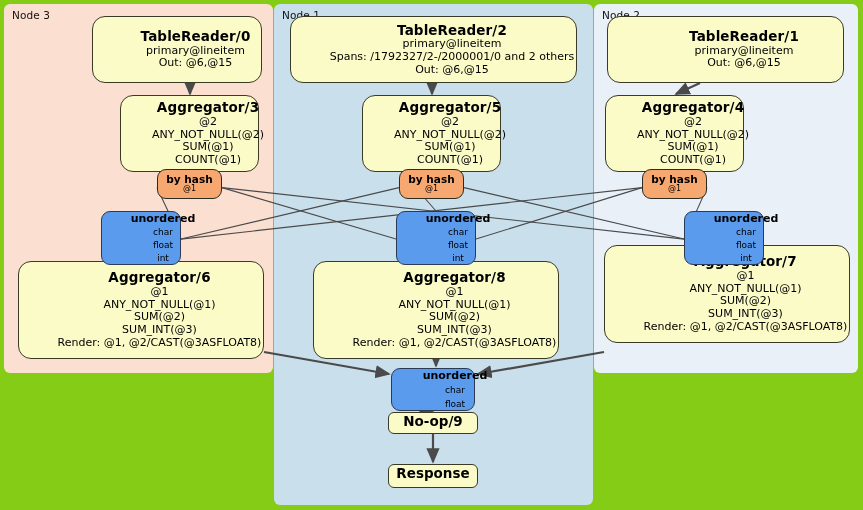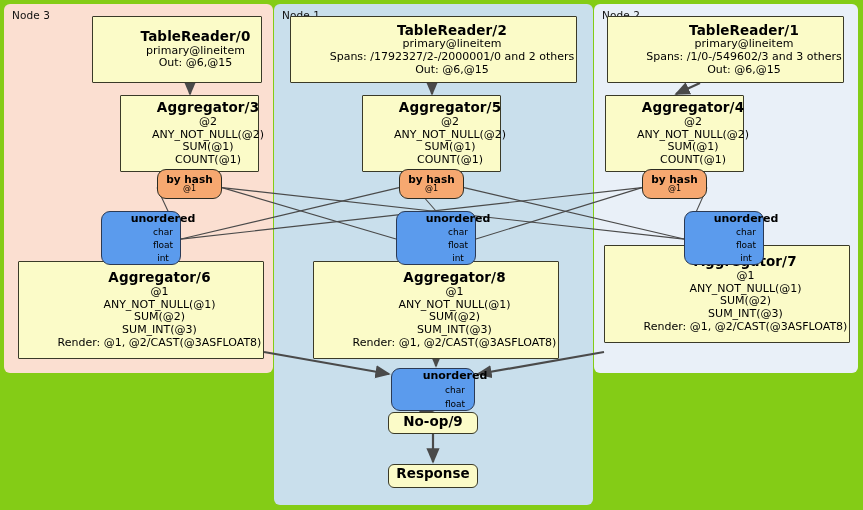--- a/index.html
+++ b/index.html
@@ -4,21 +4,21 @@
 <style>
   html,body{margin:0;padding:0;background:#ffffff;}
   body{font-family:"DejaVu Sans","Liberation Sans",sans-serif;}
   #stage{position:relative;width:863px;height:510px;overflow:hidden;background:#84cc16;}
 
   .node-panel{position:absolute;border-radius:6px;}
   .panel-label{position:absolute;font-size:10.5px;color:#111;letter-spacing:.1px;}
 
   svg.edges{position:absolute;left:0;top:0;width:863px;height:510px;overflow:visible;}
 
-  .box{position:absolute;box-sizing:border-box;border:1px solid #3a3a28;border-radius:1px;
+  .box{position:absolute;box-sizing:border-box;border:1px solid #3a3a28;border-radius:13px;
        background:#fbfbc8;text-align:center;color:#000;display:flex;flex-direction:column;
        align-items:center;justify-content:center;line-height:1.16;padding-left:37px;}
   .box .ttl{font-weight:bold;font-size:13.5px;letter-spacing:.1px;}
   .box .ln{font-size:11px;}
 
   .router{position:absolute;box-sizing:border-box;border:1px solid #2b2b22;border-radius:9px;
           background:#f6a870;display:flex;flex-direction:column;align-items:center;
           justify-content:center;line-height:1.12;text-align:right;}
   .router .ttl{font-weight:bold;font-size:10.5px;}
   .router .ln{font-size:8px;}
@@ -87,21 +87,20 @@
       </div>
       <div class="box" style="left: 290px; top: 16px; width: 287px; height: 67px;">
         <div class="ttl">TableReader/2</div>
         <div class="ln">primary@lineitem</div>
         <div class="ln">Spans: /1792327/2-/2000001/0 and 2 others</div>
         <div class="ln">Out: @6,@15</div>
       </div>
       <div class="box" style="left: 607px; top: 16px; width: 237px; height: 67px;">
         <div class="ttl">TableReader/1</div>
         <div class="ln">primary@lineitem</div>
-        <div class="ln">Spans: /1/0-/549602/3 and 3 others</div>
         <div class="ln">Out: @6,@15</div>
       </div>
       <div class="box" style="left: 120px; top: 95px; width: 139px; height: 77px;">
         <div class="ttl">Aggregator/3</div>
         <div class="ln">@2</div>
         <div class="ln">ANY_NOT_NULL(@2)</div>
         <div class="ln">SUM(@1)</div>
         <div class="ln">COUNT(@1)</div>
       </div>
       <div class="box" style="left: 362px; top: 95px; width: 139px; height: 77px;">

